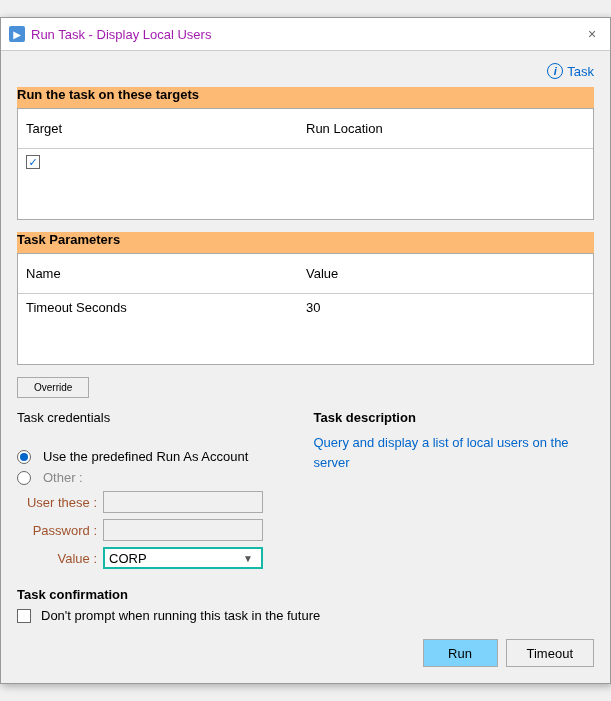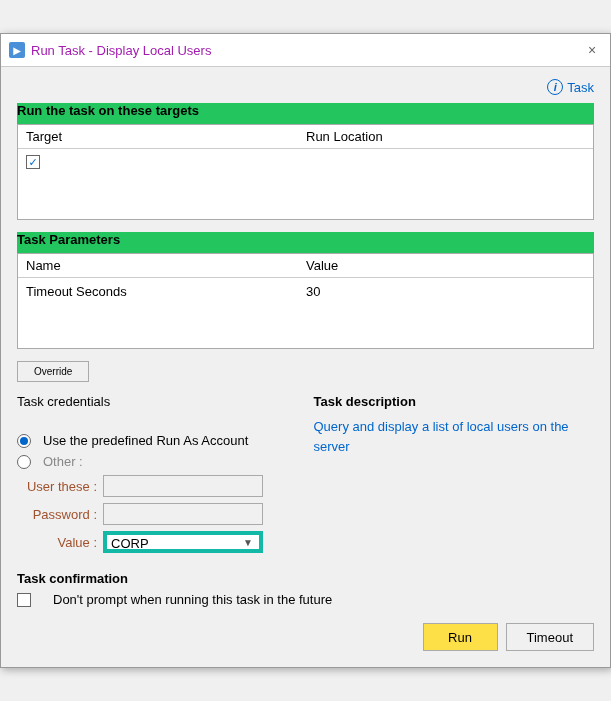--- a/index.html
+++ b/index.html
@@ -74,36 +74,36 @@
       border: 1px solid #0066cc;
       display: flex;
       align-items: center;
       justify-content: center;
       font-size: 11px;
       color: #0066cc;
       font-style: italic;
       font-weight: bold;
     }
     .section {
-      background: #22c55e;
+      background: #fdba74;
       margin-bottom: 12px;
     }
     .section-title {
       font-weight: bold;
       font-size: 13px;
       color: #000;
       margin-bottom: 6px;
     }
     .table-box {
       border: 1px solid #aaa;
       background: #fff;
     }
     .table-header {
       display: flex;
-      padding: 4px 8px;
+      padding: 12px 8px;
       border-bottom: 1px solid #ccc;
       background: #fff;
     }
     .table-header-cell {
       font-size: 13px;
       color: #000;
     }
     .table-header-cell:first-child { width: 280px; }
     .table-header-cell:last-child { flex: 1; }
     .table-body {
@@ -205,21 +205,21 @@
       font-size: 13px;
     }
     .field-input:disabled { background: #f0f0f0; }
     .dropdown-wrapper {
       display: flex;
       align-items: center;
     }
     .dropdown-select {
       width: 160px;
       height: 22px;
-      border: 4px solid #14b8a6;
+      border: 2px solid #14b8a6;
       background: #fff;
       padding: 1px 4px;
       font-size: 13px;
       appearance: none;
       -webkit-appearance: none;
       cursor: pointer;
     }
     .dropdown-arrow {
       margin-left: -20px;
       pointer-events: none;
@@ -235,21 +235,21 @@
     .confirmation-section {
       margin-bottom: 16px;
     }
     .confirmation-title {
       font-weight: bold;
       margin-bottom: 6px;
     }
     .checkbox-row {
       display: flex;
       align-items: center;
-      gap: 22px;
+      gap: 10px;
     }
     .checkbox-square {
       width: 14px;
       height: 14px;
       border: 1px solid #666;
       background: #fff;
       cursor: pointer;
       flex-shrink: 0;
     }
     .checkbox-text { font-size: 13px; }
@@ -261,21 +261,21 @@
     .action-btn {
       min-width: 75px;
       height: 28px;
       border: 1px solid #aaa;
       background: #f0f0f0;
       padding: 4px 20px;
       cursor: pointer;
       font-size: 13px;
     }
     .action-btn.primary {
-      background: #fde047;
+      background: #7dd3fc;
     }
   </style>
 </head>
 <body>
 
 <div class="window">
 
   <div class="title-bar">
     <div class="title-bar-icon">
       <span>▶</span>

